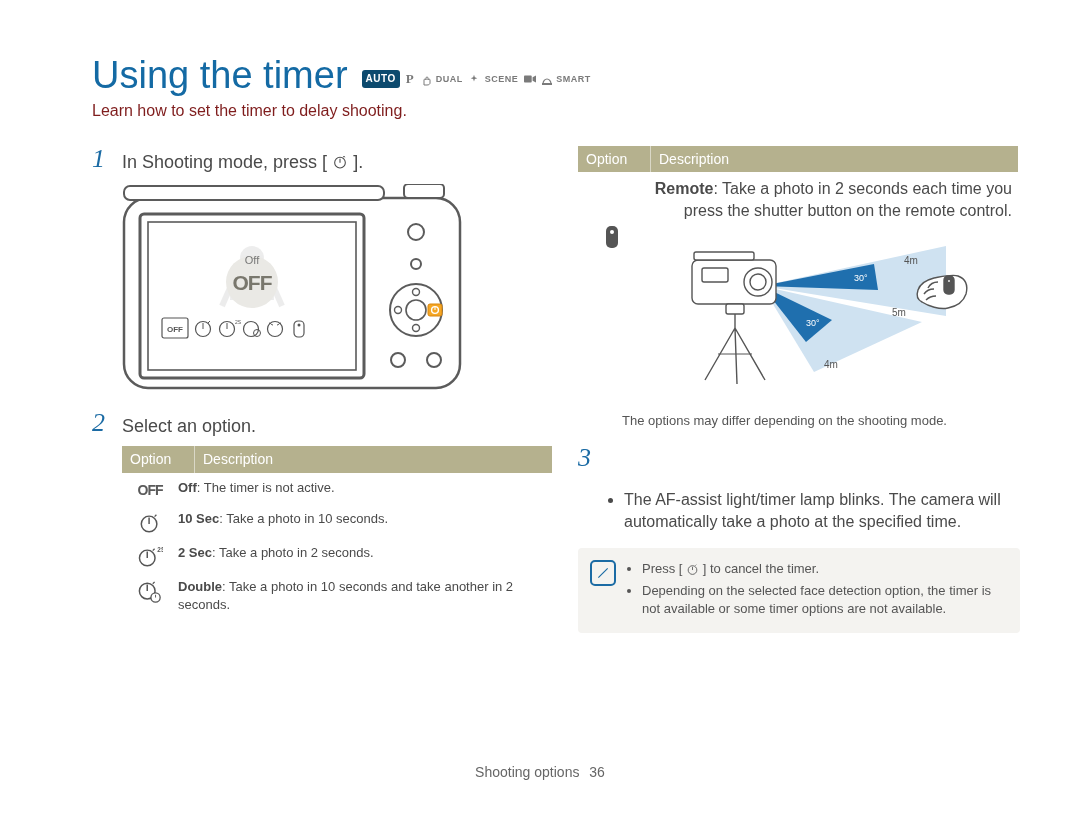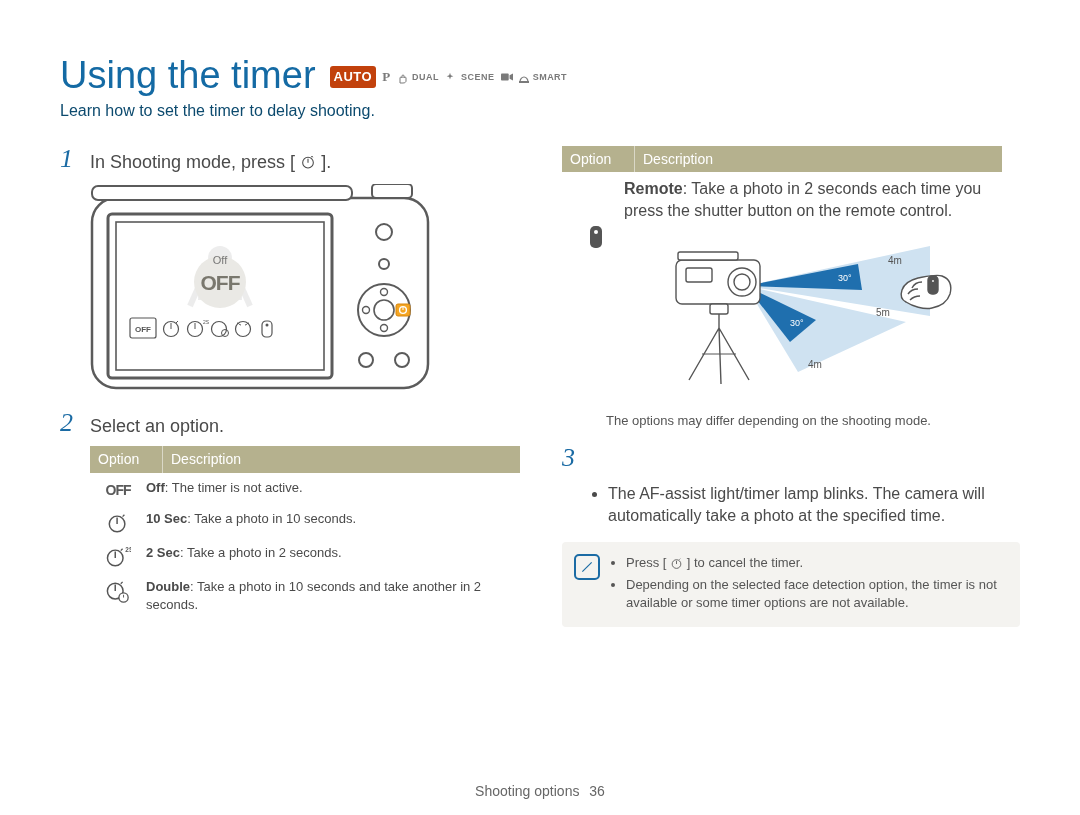--- a/index.html
+++ b/index.html
@@ -14,21 +14,21 @@
     font-size: 16px;
     line-height: 1.35;
     position: relative;
     overflow: hidden;
   }
   .page {
     position: relative;
     width: 1080px;
     height: 815px;
     box-sizing: border-box;
-    padding: 56px 60px 40px 60px;
+    padding: 56px 60px 40px 92px;
   }
   .title-row {
     display: flex;
     align-items: flex-end;
     gap: 14px;
     margin-bottom: 6px;
   }
   .title {
     font-family: Arial, Helvetica, sans-serif;
     font-size: 38px;
@@ -41,23 +41,23 @@
   .mode-badges {
     display: flex;
     align-items: center;
     gap: 6px;
     color: #7a7a7a;
     font-size: 11px;
     padding-bottom: 6px;
   }
   .badge-auto {
     display: inline-block;
-    background: #c2410c;
+    background: #0c4a6e;
     color: #fff;
-    font-size: 13px;
+    font-size: 10px;
     font-weight: bold;
     border-radius: 3px;
     padding: 2px 4px;
     letter-spacing: 0.5px;
   }
   .badge-p {
     font-weight: bold;
     font-size: 13px;
     font-family: Georgia, serif;
   }
@@ -65,21 +65,21 @@
     font-size: 9px;
     font-weight: bold;
     letter-spacing: 0.5px;
   }
   .mini-icon {
     width: 10px;
     height: 10px;
     display: inline-block;
   }
   .subtitle {
-    color: #0c4a6e;
+    color: #7f1d1d;
     font-size: 16px;
     margin-bottom: 24px;
   }
 
   .cols {
     display: flex;
     gap: 44px;
   }
   .col {
     flex: 1 1 0;
@@ -186,21 +186,21 @@
     margin: 8px 0 0 6px;
   }
   .footnote {
     font-size: 13px;
     color: #555;
     padding: 14px 6px 6px 6px;
     margin-left: 38px;
   }
 
   .bullets {
-    margin: 12px 0 0 28px;
+    margin: 18px 0 0 28px;
     padding: 0 0 0 18px;
   }
   .bullets li {
     margin-bottom: 2px;
     font-size: 16px;
     color: #4a4a4a;
     font-stretch: condensed;
   }
 
   .note-box {
@@ -228,21 +228,21 @@
     padding-left: 16px;
     font-size: 13px;
     color: #555;
   }
   .note-list li {
     margin-bottom: 4px;
   }
 
   .page-footer {
     position: absolute;
-    bottom: 14px;
+    bottom: 33px;
     left: 0;
     width: 1080px;
     text-align: center;
     color: #666;
     font-size: 14px;
   }
   .page-footer .pn {
     margin-left: 6px;
   }
 
@@ -442,21 +442,21 @@
     </div>
 
     <div class="col">
 
       <div class="opt-table-r">
         <div class="hdr" style="display:flex;background:#b5b18e;color:#fff;font-size:14px;">
           <div class="c1" style="width:56px;padding:4px 8px;border-right:1px solid rgba(255,255,255,0.5);">Option</div>
           <div class="c2" style="flex:1;padding:4px 8px;">Description</div>
         </div>
 
-        <div class="remote-block" style="display:flex;">
+        <div class="remote-block" style="display:flex;text-align:right;">
           <div style="width:56px;display:flex;justify-content:center;padding-top:46px;">
             <svg width="16" height="26" viewBox="0 0 16 26">
                 <rect x="2" y="2" width="12" height="22" rx="5" fill="#555"></rect>
                 <circle cx="8" cy="8" r="2" fill="#fff"></circle>
               </svg>
           </div>
           <div style="flex:1;">
             <div style="font-size:16px;color:#4a4a4a;line-height:1.35;">
               <b>Remote</b><span>: Take a photo in 2 seconds each time you press the shutter button on the remote control.</span>
             </div>

